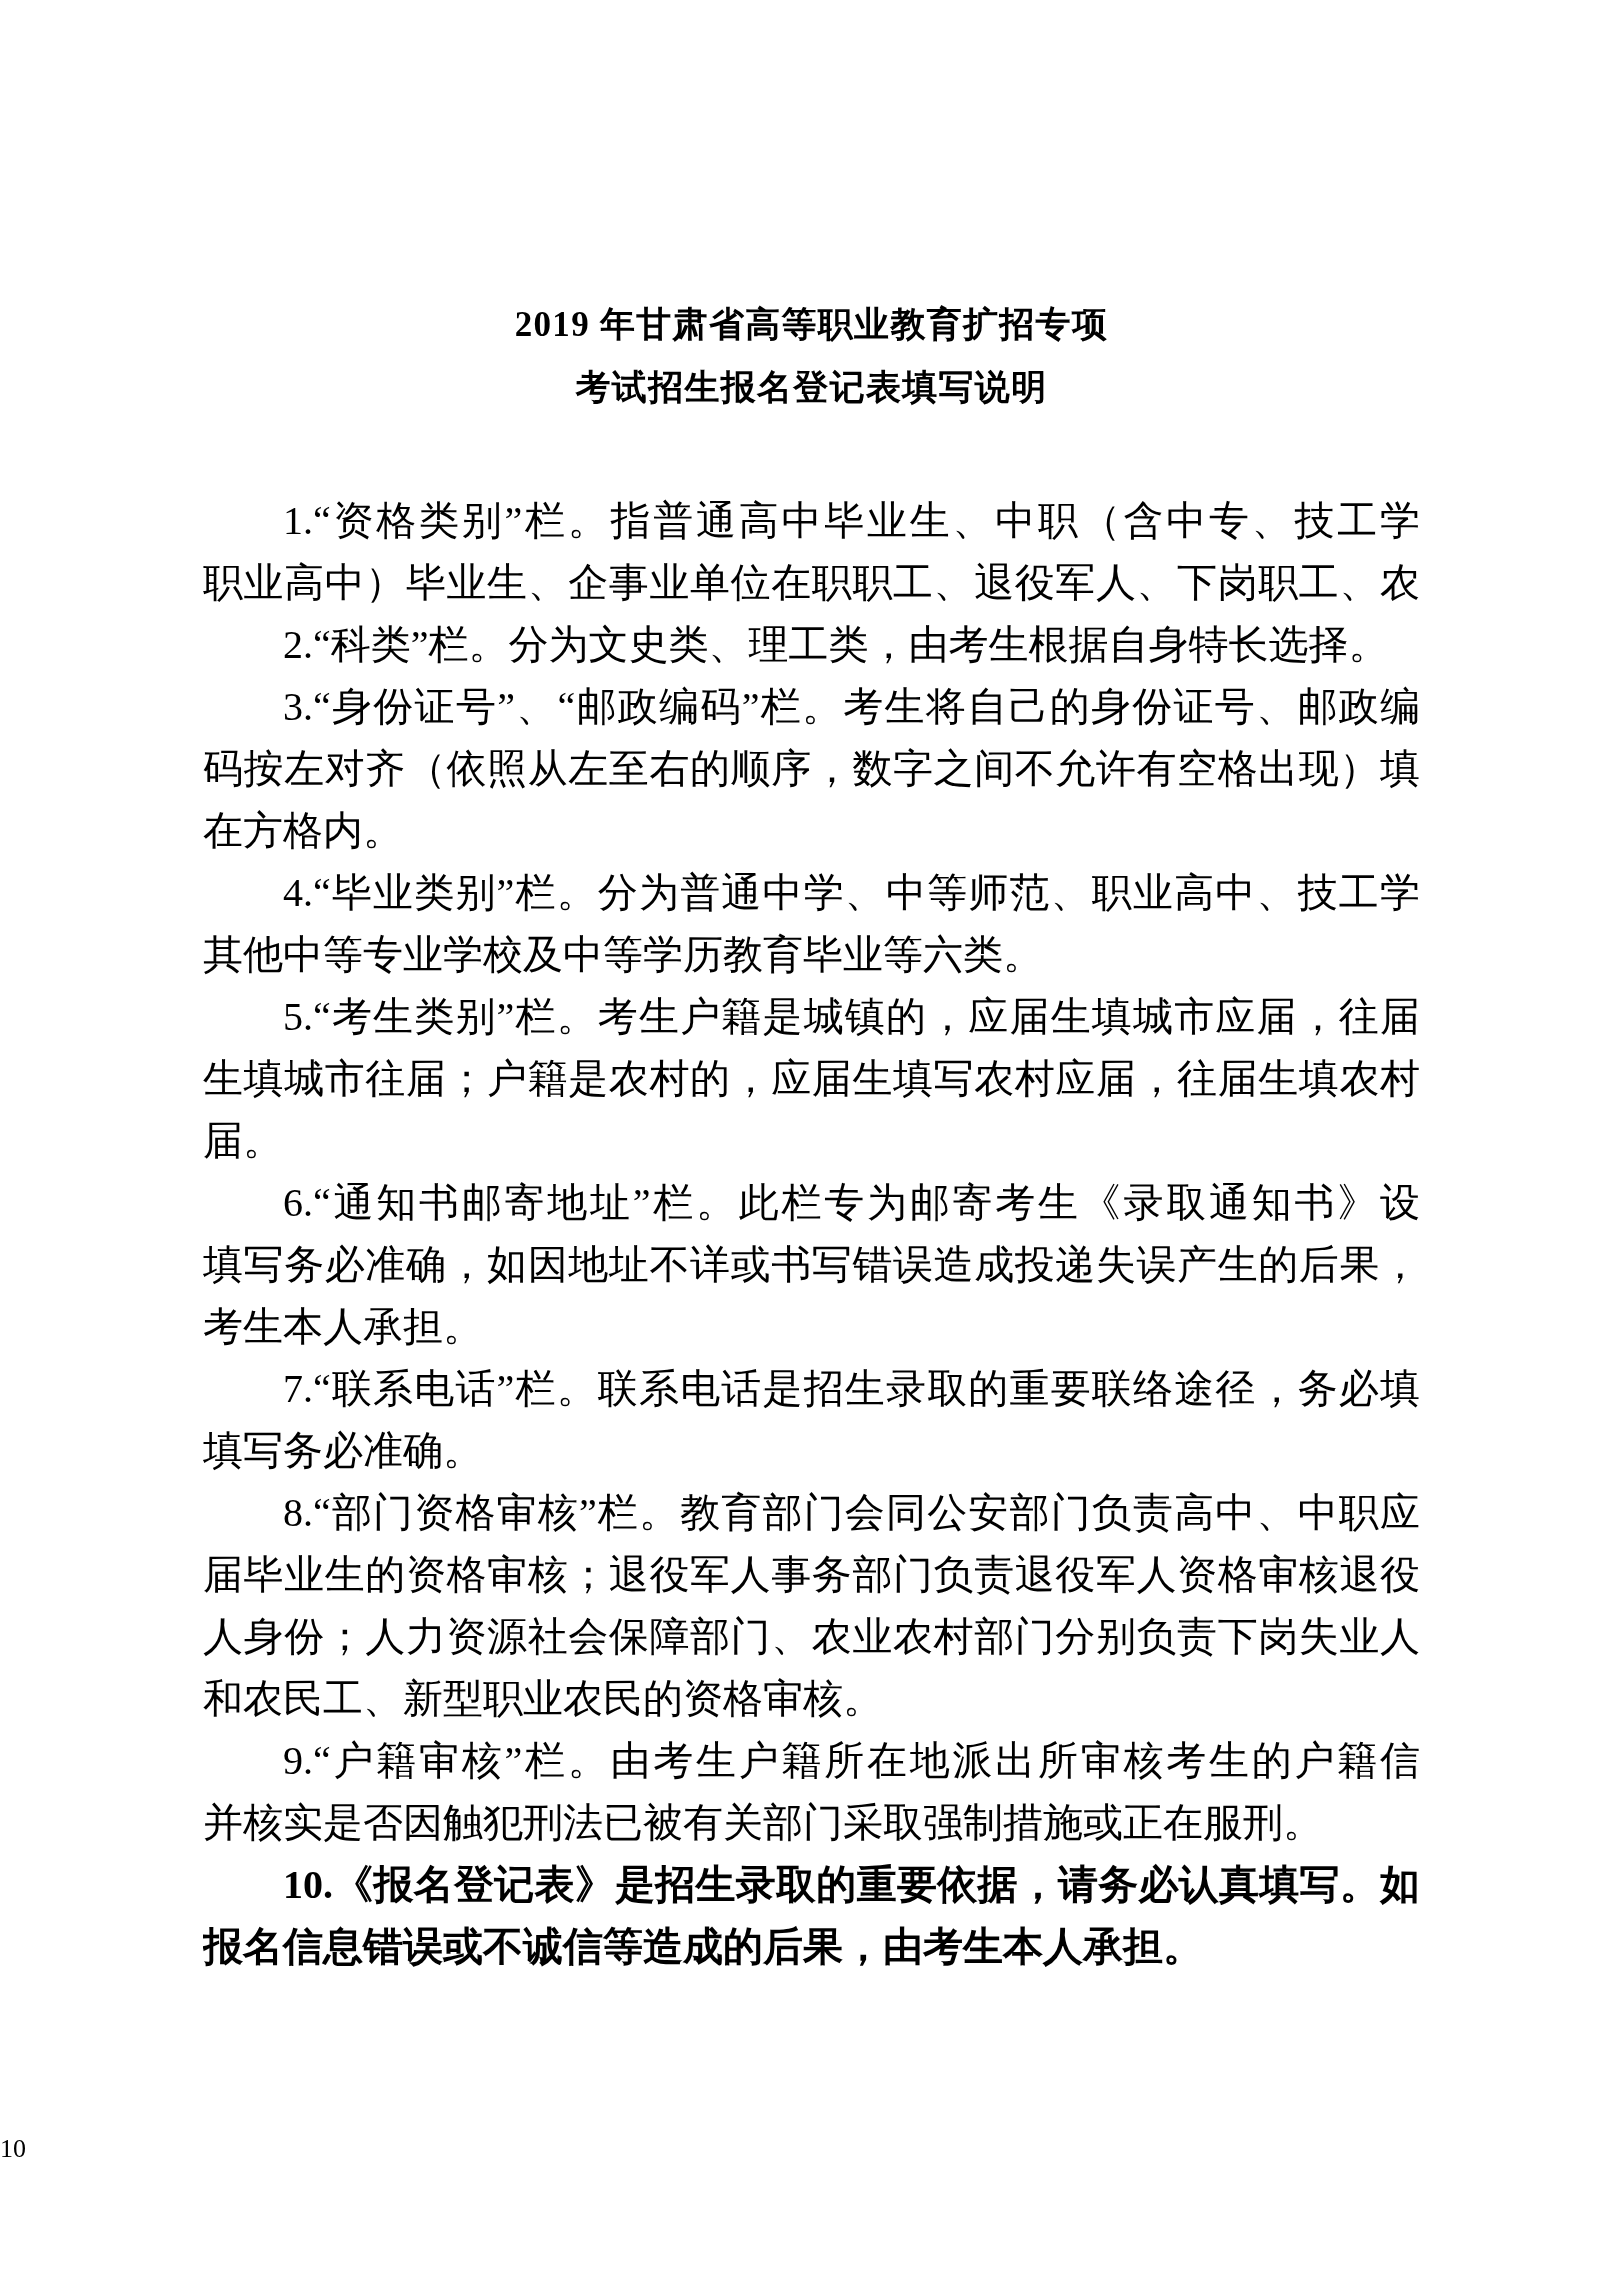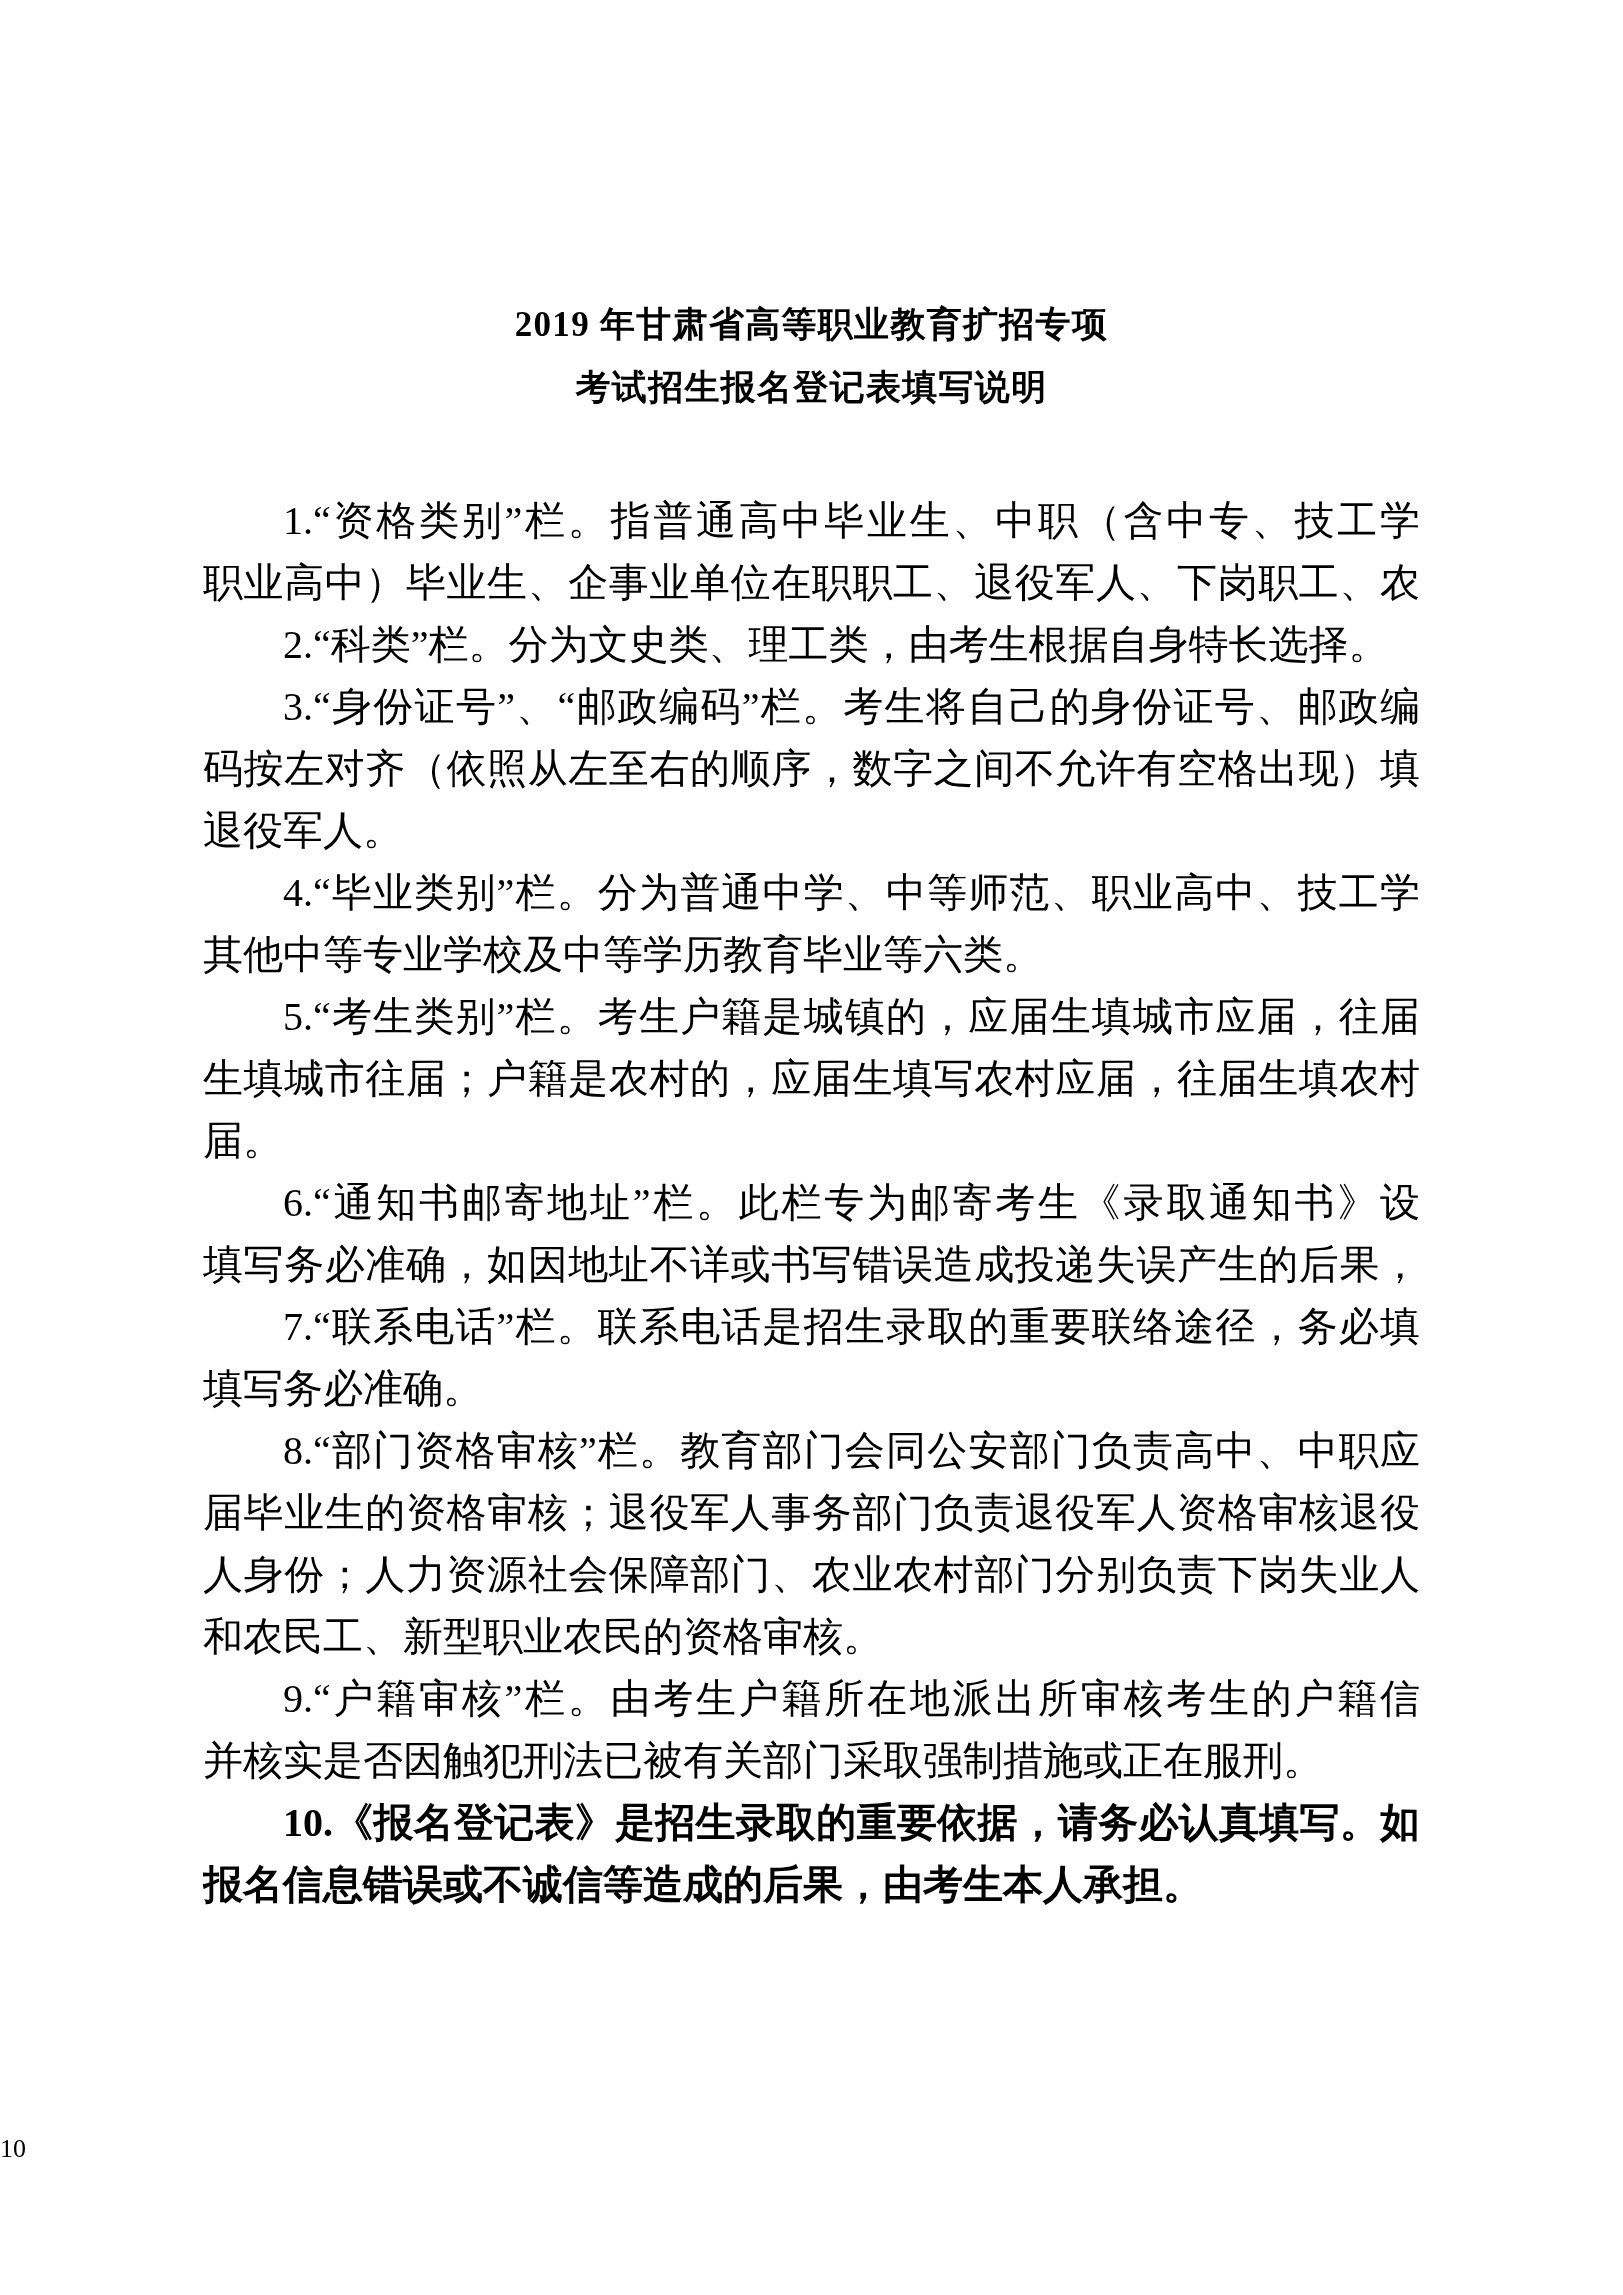--- a/index.html
+++ b/index.html
@@ -82,34 +82,35 @@
       <div class="paragraph">
         <div class="line first">1.“资格类别”栏。指普通高中毕业生、中职（含中专、技工学校、</div>
         <div class="line">职业高中）毕业生、企事业单位在职职工、退役军人、下岗职工、农民</div>
       </div>
       <div class="paragraph">
         <div class="line first last">2.“科类”栏。分为文史类、理工类，由考生根据自身特长选择。</div>
       </div>
       <div class="paragraph">
         <div class="line first">3.“身份证号”、“邮政编码”栏。考生将自己的身份证号、邮政编</div>
         <div class="line">码按左对齐（依照从左至右的顺序，数字之间不允许有空格出现）填写</div>
-        <div class="line last">退役军人。</div>
+        <div class="line last">在方格内。</div>
       </div>
       <div class="paragraph">
         <div class="line first">4.“毕业类别”栏。分为普通中学、中等师范、职业高中、技工学校、</div>
         <div class="line last">其他中等专业学校及中等学历教育毕业等六类。</div>
       </div>
       <div class="paragraph">
         <div class="line first">5.“考生类别”栏。考生户籍是城镇的，应届生填城市应届，往届</div>
         <div class="line">生填城市往届；户籍是农村的，应届生填写农村应届，往届生填农村往</div>
         <div class="line last">届。</div>
       </div>
       <div class="paragraph">
         <div class="line first">6.“通知书邮寄地址”栏。此栏专为邮寄考生《录取通知书》设置，</div>
         <div class="line">填写务必准确，如因地址不详或书写错误造成投递失误产生的后果，由</div>
+        <div class="line last">考生本人承担。</div>
       </div>
       <div class="paragraph">
         <div class="line first">7.“联系电话”栏。联系电话是招生录取的重要联络途径，务必填</div>
         <div class="line last">填写务必准确。</div>
       </div>
       <div class="paragraph">
         <div class="line first">8.“部门资格审核”栏。教育部门会同公安部门负责高中、中职应</div>
         <div class="line">届毕业生的资格审核；退役军人事务部门负责退役军人资格审核退役军</div>
         <div class="line">人身份；人力资源社会保障部门、农业农村部门分别负责下岗失业人员</div>
         <div class="line last">和农民工、新型职业农民的资格审核。</div>

